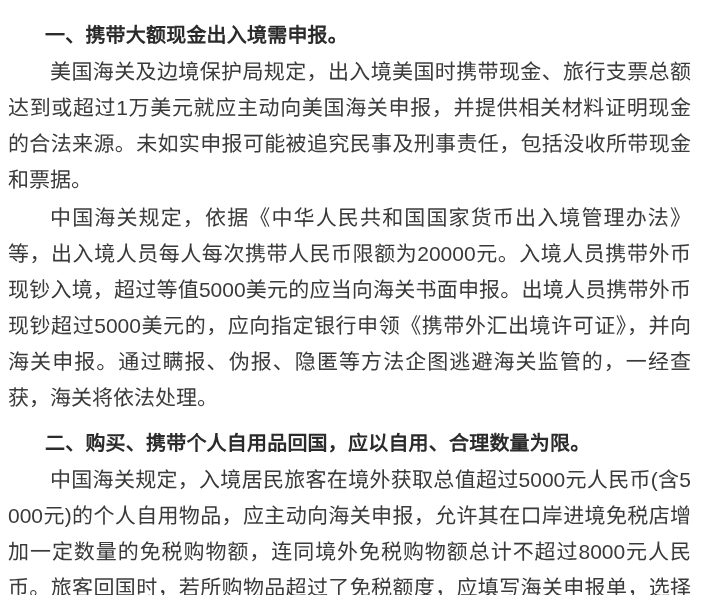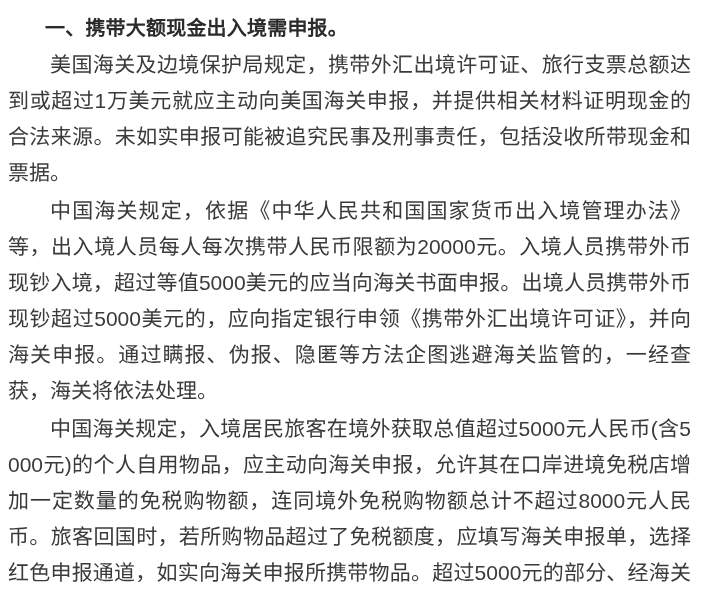--- a/index.html
+++ b/index.html
@@ -12,21 +12,21 @@
     height: 595px;
     background: #ffffff;
     font-family: "Liberation Sans", "DejaVu Sans", sans-serif;
     overflow: hidden;
   }
 
   .doc {
     box-sizing: border-box;
     width: 705px;
     height: 595px;
-    padding: 7px 14px 0 8px;
+    padding: 14px 14px 0 8px;
     background: #ffffff;
   }
 
   .heading {
     font-size: 20px;
     font-weight: 700;
     color: #2b2b2b;
     line-height: 34px;
     margin: 0 0 2px 0;
     padding-left: 37px;
@@ -52,20 +52,21 @@
 
   .para-spaced { }
 </style>
 </head>
 <body>
 
 <div class="doc">
 
   <h2 class="heading heading-1">一、携带大额现金出入境需申报。</h2>
 
-  <p class="para">美国海关及边境保护局规定，携带外汇出境许可证、旅行支票总额达到或超过1万美元就应主动向美国海关申报，并提供相关材料证明现金的合法来源。未如实申报可能被追究民事及刑事责任，包括没收所带现金和票据。</p>
+  <p class="para">美国海关及边境保护局规定，出入境美国时携带现金、旅行支票总额达到或超过1万美元就应主动向美国海关申报，并提供相关材料证明现金的合法来源。未如实申报可能被追究民事及刑事责任，包括没收所带现金和票据。</p>
 
   <p class="para para-spaced">中国海关规定，依据《中华人民共和国国家货币出入境管理办法》等，出入境人员每人每次携带人民币限额为20000元。入境人员携带外币现钞入境，超过等值5000美元的应当向海关书面申报。出境人员携带外币现钞超过5000美元的，应向指定银行申领《携带外汇出境许可证》，并向海关申报。通过瞒报、伪报、隐匿等方法企图逃避海关监管的，一经查获，海关将依法处理。</p>
 
+  <h2 class="heading heading-2">二、购买、携带个人自用品回国，应以自用、合理数量为限。</h2>
 
   <p class="para">中国海关规定，入境居民旅客在境外获取总值超过5000元人民币(含5000元)的个人自用物品，应主动向海关申报，允许其在口岸进境免税店增加一定数量的免税购物额，连同境外免税购物额总计不超过8000元人民币。旅客回国时，若所购物品超过了免税额度，应填写海关申报单，选择红色申报通道，如实向海关申报所携带物品。超过5000元的部分、经海关审核确属自用的，海关仅对超出部分的个人自用进境物品征税，对不可分割的单件物品，全额征税。如旅客无法判断其所购物品是否超过免税额度，建议走申报通道，向海关咨询。</p>
 
 </div>
 
 </body></html>

